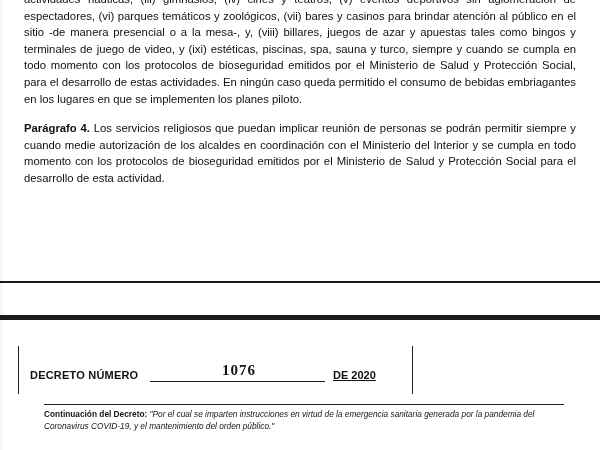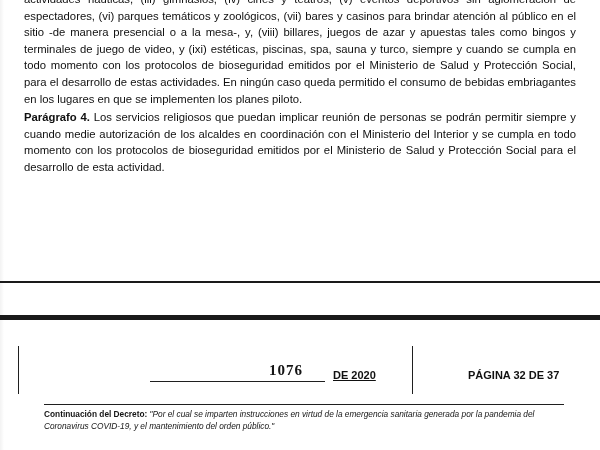--- a/index.html
+++ b/index.html
@@ -36,21 +36,21 @@
     text-align: justify;
     text-justify: inter-word;
     color: #101010;
     margin: 0;
   }
   .para.clipped {
     
     margin-top: -9px;
   }
   .para + .para {
-    margin-top: 2px;
+    margin-top: 13px;
   }
   .bold {
     font-weight: bold;
   }
 
   
   .rule {
     position: absolute;
     background: #1a1a1a;
   }
@@ -103,21 +103,20 @@
   }
   .footer-number {
     position: absolute;
     left: 222px;
     top: 362px;
     font-size: 15px;
     font-weight: bold;
     letter-spacing: 1px;
     color: #151515;
     font-family: "Liberation Serif", serif;
-    margin-left: 47px;
   }
   .footer-numline {
     position: absolute;
     left: 150px;
     top: 381px;
     width: 175px;
     height: 1px;
     background: #1f1f1f;
   }
   .footer-year {
@@ -187,22 +186,22 @@
     <p class="para"><span class="bold">Parágrafo 4.</span><span> Los servicios religiosos que puedan implicar reunión de personas se podrán permitir siempre y cuando medie autorización de los alcaldes en coordinación con el Ministerio del Interior y se cumpla en todo momento con los protocolos de bioseguridad emitidos por el Ministerio de Salud y Protección Social para el desarrollo de esta actividad.</span></p>
   </div>
 
   <div class="rule rule-top-thin"></div>
   <div class="rule rule-thick"></div>
 
   <div class="footer-band"></div>
   <div class="footer-frame-left"></div>
   <div class="footer-frame-right"></div>
 
+  <div class="footer-label">DECRETO NÚMERO</div>
   <div class="footer-numline"></div>
   <div class="footer-number">1076</div>
   <div class="footer-year">DE 2020</div>
-  <div class="footer-page">PÁGINA 32 DE 37</div>
 
   <div class="rule-footer-bottom"></div>
 
   <div class="continuation"><span class="lead">Continuación del Decreto:</span><span class="quote"> "Por el cual se imparten instrucciones en virtud de la emergencia sanitaria generada por la pandemia del Coronavirus COVID-19, y el mantenimiento del orden público."</span></div>
 
 </div>
 
 </body></html>

